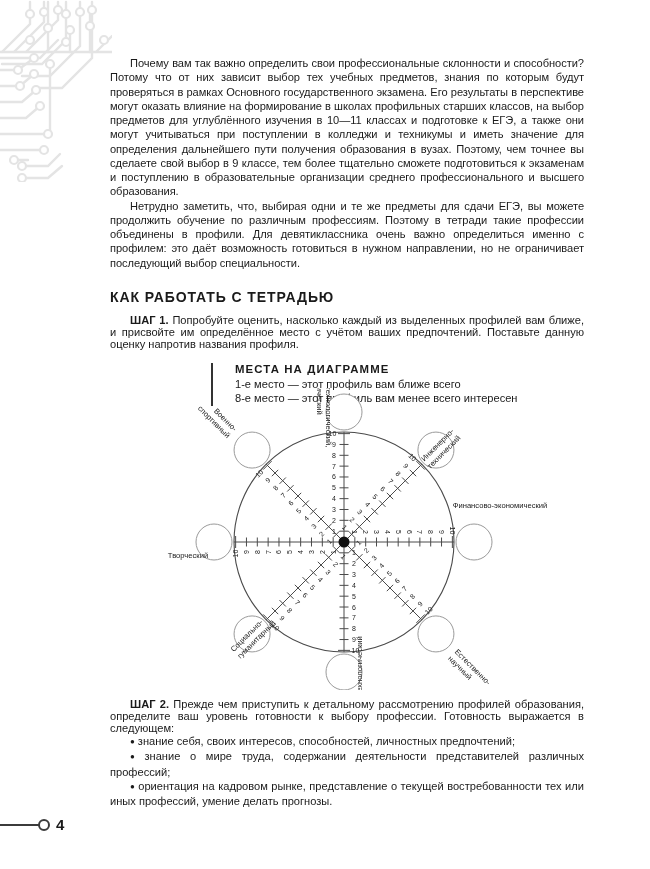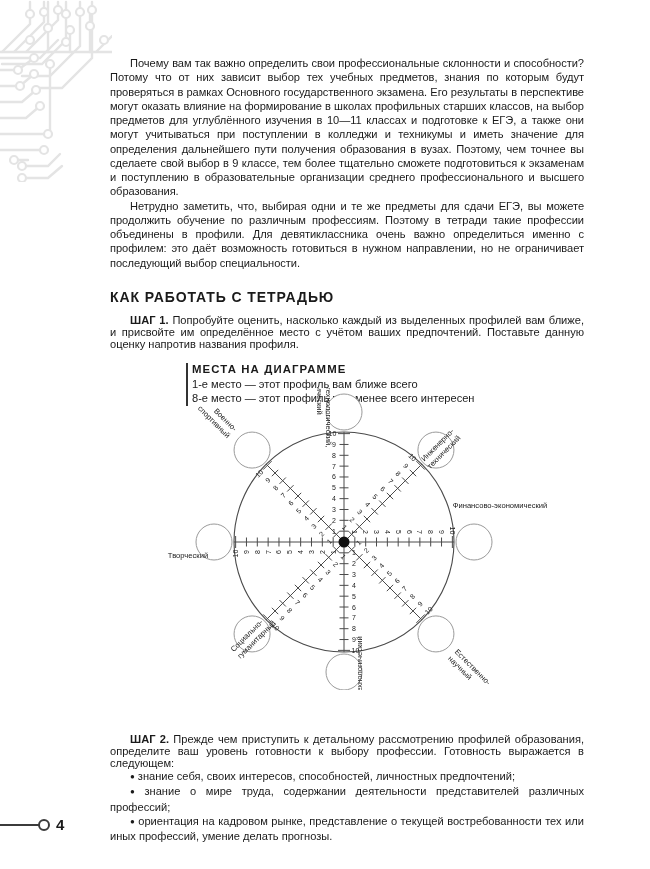--- a/index.html
+++ b/index.html
@@ -47,42 +47,42 @@
     margin:0;
     font-size:11.1px;
     line-height:12px;
     text-align:justify;
     text-indent:20px;
   }
   p.step b{font-weight:bold;}
 
   
   .legend{
-    margin:13px 0 0 76px;
+    margin:13px 0 0 101px;
     border-left:2px solid #333;
-    padding:0 0 0 4px;
+    padding:0 0 0 22px;
   }
   .legend .legend-title{
     font-size:11.4px;font-weight:bold;letter-spacing:1.1px;
     margin-bottom:2px;
   }
   .legend .legend-row{
     font-size:11.1px;line-height:14.6px;
   }
 
   
   .diagram-wrap{
     position:absolute;
     left:110px;top:388px;width:474px;height:302px;
   }
   .diagram-wrap svg{display:block;}
 
   
   .step2{
-    position:absolute;left:110px;top:698px;width:474px;margin-top:35px;
+    position:absolute;left:110px;top:698px;width:474px;
   }
   .bullets{margin:0;padding:0;list-style:none;}
   .bullets li{
     font-size:11.1px;line-height:14.25px;text-align:justify;
     text-indent:20px;
   }
   .bullets li .dot{
     font-size:8px;vertical-align:1px;margin-right:3px;
   }
 

